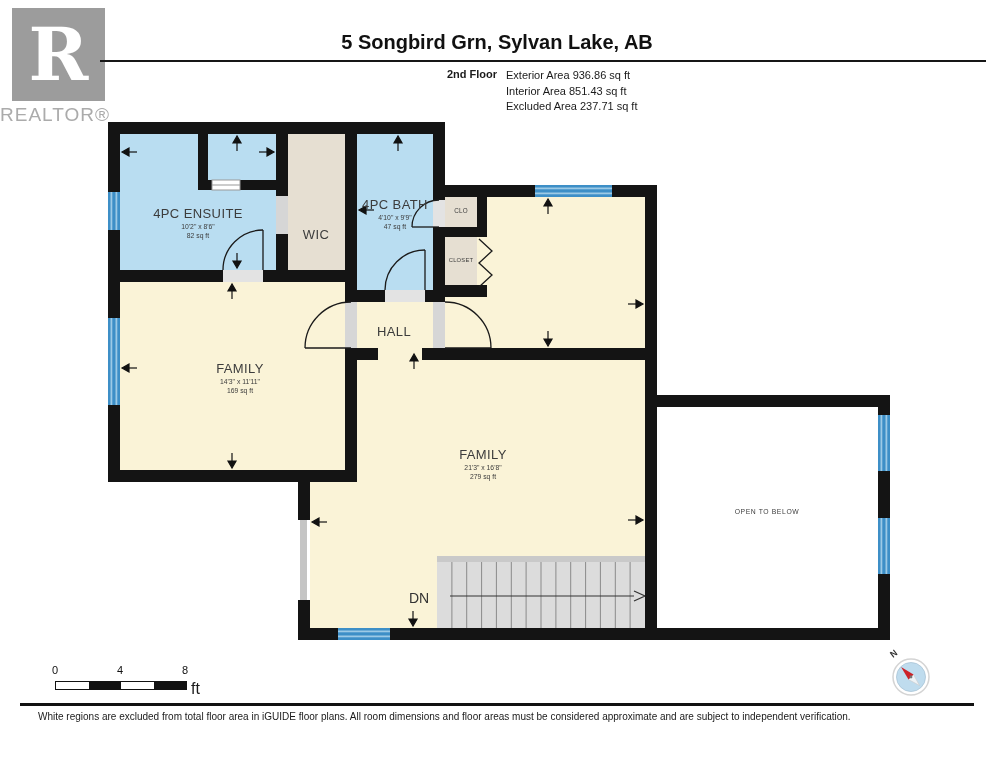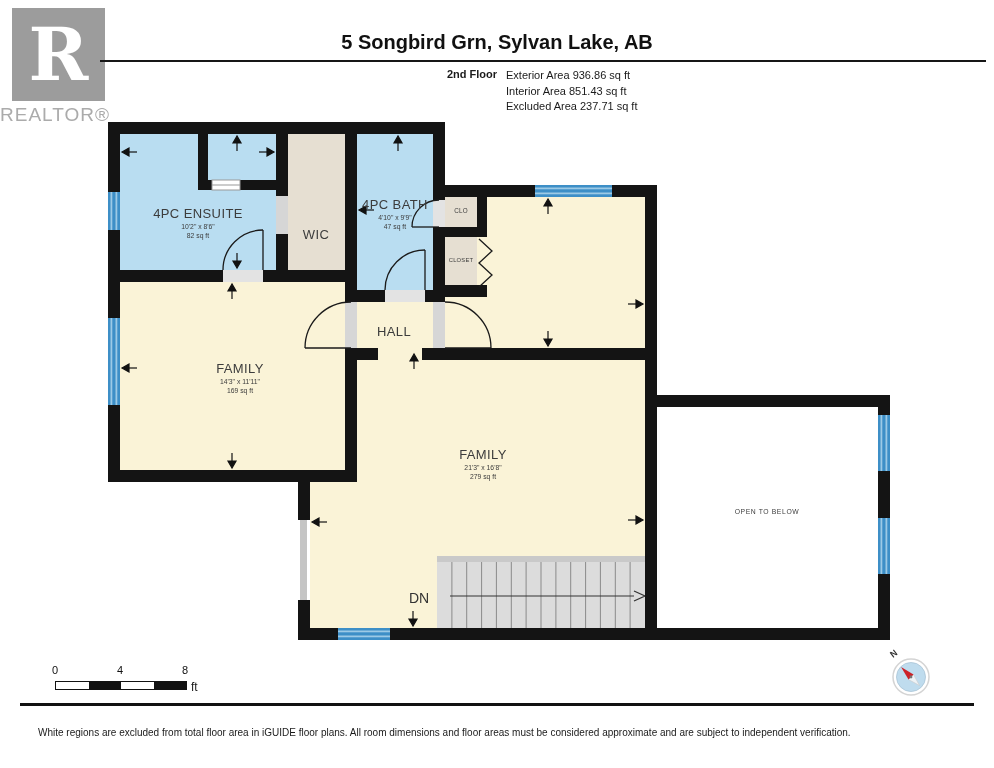--- a/index.html
+++ b/index.html
@@ -22,24 +22,24 @@
   .rdim,.rarea{display:block;font-size:6.8px;}
   .small-label .rname{font-size:6.3px;letter-spacing:.2px;}
   .tiny-label .rname{font-size:5.8px;letter-spacing:.2px;}
   .otb-label .rname{font-size:6.8px;letter-spacing:.6px;}
   .dn-label{font-size:14px;color:#333;}
   
   .tick{top:664px;width:14px;text-align:center;font-size:11px;color:#111;}
   .scale-bar{left:55px;top:681px;width:130px;height:7px;border:1px solid #111;display:flex;}
   .scale-bar span{height:100%;flex:1;}
   .sb-w{background:#fff;} .sb-b{background:#111;}
-  .scale-unit{left:191px;top:680px;font-size:12px;}
+  .scale-unit{left:191px;top:680px;font-size:16px;}
   .prepared{left:0;top:675px;width:994px;text-align:center;font-size:10.5px;color:#222;}
   .bottom-rule{left:20px;top:703px;width:954px;height:3px;background:#111;}
-  .disclaimer{left:38px;top:711px;width:920px;font-size:10px;color:#1a1a1a;margin-top:16px;}
+  .disclaimer{left:38px;top:711px;width:920px;font-size:10px;color:#1a1a1a;}
 </style>
 </head>
 <body>
 
 <div id="canvas">
 
   <div class="abs logo-box">
     <span class="logo-letter">R</span>
   </div>
   <div class="abs logo-text">REALTOR®</div>

